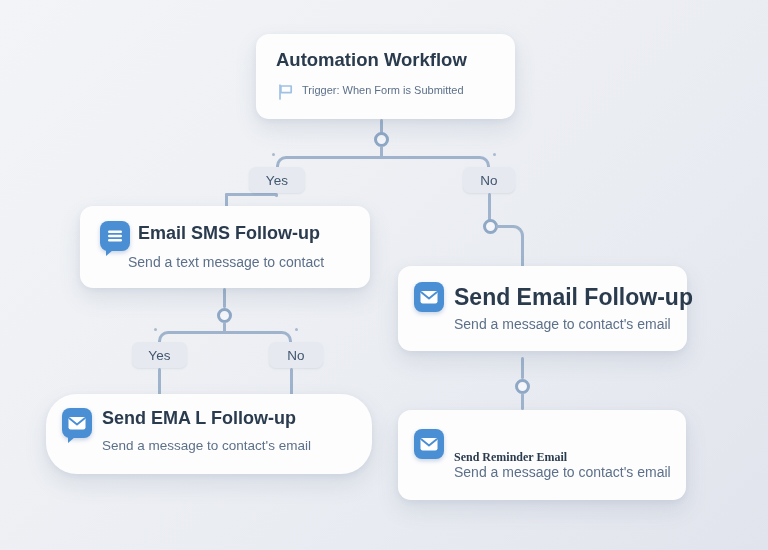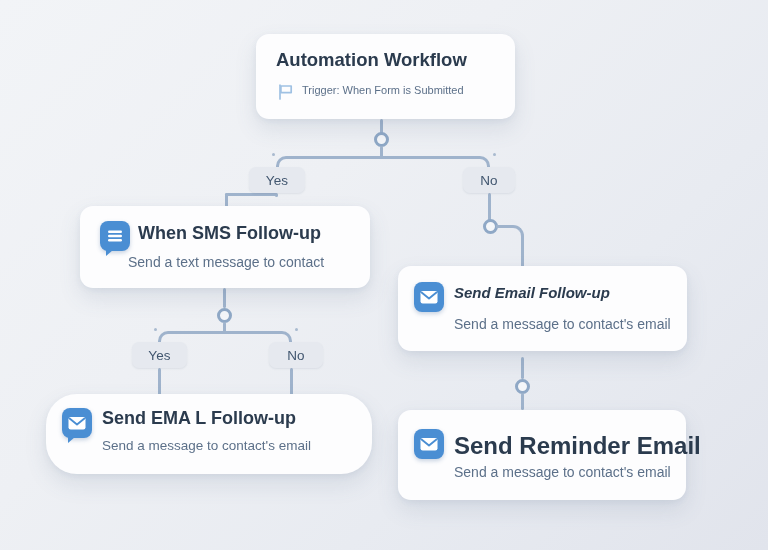--- a/index.html
+++ b/index.html
@@ -196,32 +196,32 @@
   </div>
 
   <div class="card" id="card-sms" style="left:80px; top:206px; width:290px; height:82px;">
     <span class="icon-sq with-tail" style="left:20px; top:15px;">
       <svg width="30" height="30" viewBox="0 0 30 30">
         <rect x="8" y="9.5" width="14" height="2.4" rx="1.2" fill="#ffffff"></rect>
         <rect x="8" y="13.8" width="14" height="2.4" rx="1.2" fill="#ffffff"></rect>
         <rect x="8" y="18.1" width="14" height="2.4" rx="1.2" fill="#ffffff"></rect>
       </svg>
     </span>
-    <div class="card-title" style="left:58px; top:17px; font-size:18px;">When SMS Follow-up</div>
+    <div class="card-title" style="left:58px; top:17px; font-size:18px;">Email SMS Follow-up</div>
     <div class="sub" style="left:48px; top:48px; font-size:14px;text-align:right;">Send a text message to contact</div>
   </div>
 
   <div class="card" id="card-email-followup" style="left:398px; top:266px; width:289px; height:85px;">
     <span class="icon-sq" style="left:16px; top:16px;">
       <svg width="30" height="30" viewBox="0 0 30 30">
         <rect x="6.5" y="9" width="17" height="12.5" rx="2.2" fill="#ffffff"></rect>
         <path d="M7.6 10.6 L15 16.4 L22.4 10.6" stroke="#4a8ed3" stroke-width="1.9" fill="none" stroke-linecap="round" stroke-linejoin="round"></path>
       </svg>
     </span>
-    <div class="card-title" style="left:56px; top:18px; font-size:15px;font-style:italic;">Send Email Follow-up</div>
+    <div class="card-title" style="left:56px; top:18px; font-size:23px;">Send Email Follow-up</div>
     <div class="sub" style="left:56px; top:50px; font-size:14px;">Send a message to contact's email</div>
   </div>
 
   <div class="card" id="card-email-left" style="left:46px; top:394px; width:326px; height:80px;border-radius:31px;">
     <span class="icon-sq with-tail" style="left:16px; top:14px;">
       <svg width="30" height="30" viewBox="0 0 30 30">
         <rect x="6.5" y="9" width="17" height="12.5" rx="2.2" fill="#ffffff"></rect>
         <path d="M7.6 10.6 L15 16.4 L22.4 10.6" stroke="#4a8ed3" stroke-width="1.9" fill="none" stroke-linecap="round" stroke-linejoin="round"></path>
       </svg>
     </span>
@@ -229,17 +229,17 @@
     <div class="sub" style="left:56px; top:44px; font-size:13.5px;">Send a message to contact's email</div>
   </div>
 
   <div class="card" id="card-reminder" style="left:398px; top:410px; width:288px; height:90px;">
     <span class="icon-sq" style="left:16px; top:19px;">
       <svg width="30" height="30" viewBox="0 0 30 30">
         <rect x="6.5" y="9" width="17" height="12.5" rx="2.2" fill="#ffffff"></rect>
         <path d="M7.6 10.6 L15 16.4 L22.4 10.6" stroke="#4a8ed3" stroke-width="1.9" fill="none" stroke-linecap="round" stroke-linejoin="round"></path>
       </svg>
     </span>
-    <div class="card-title" style="left:56px; top:22px; font-size:24px;">Send Reminder Email</div>
+    <div class="card-title" style="left:56px; top:40px; font-size:12px;font-family:Liberation Serif, serif;">Send Reminder Email</div>
     <div class="sub" style="left:56px; top:54px; font-size:14px;">Send a message to contact's email</div>
   </div>
 
 </div>
 
 </body></html>

